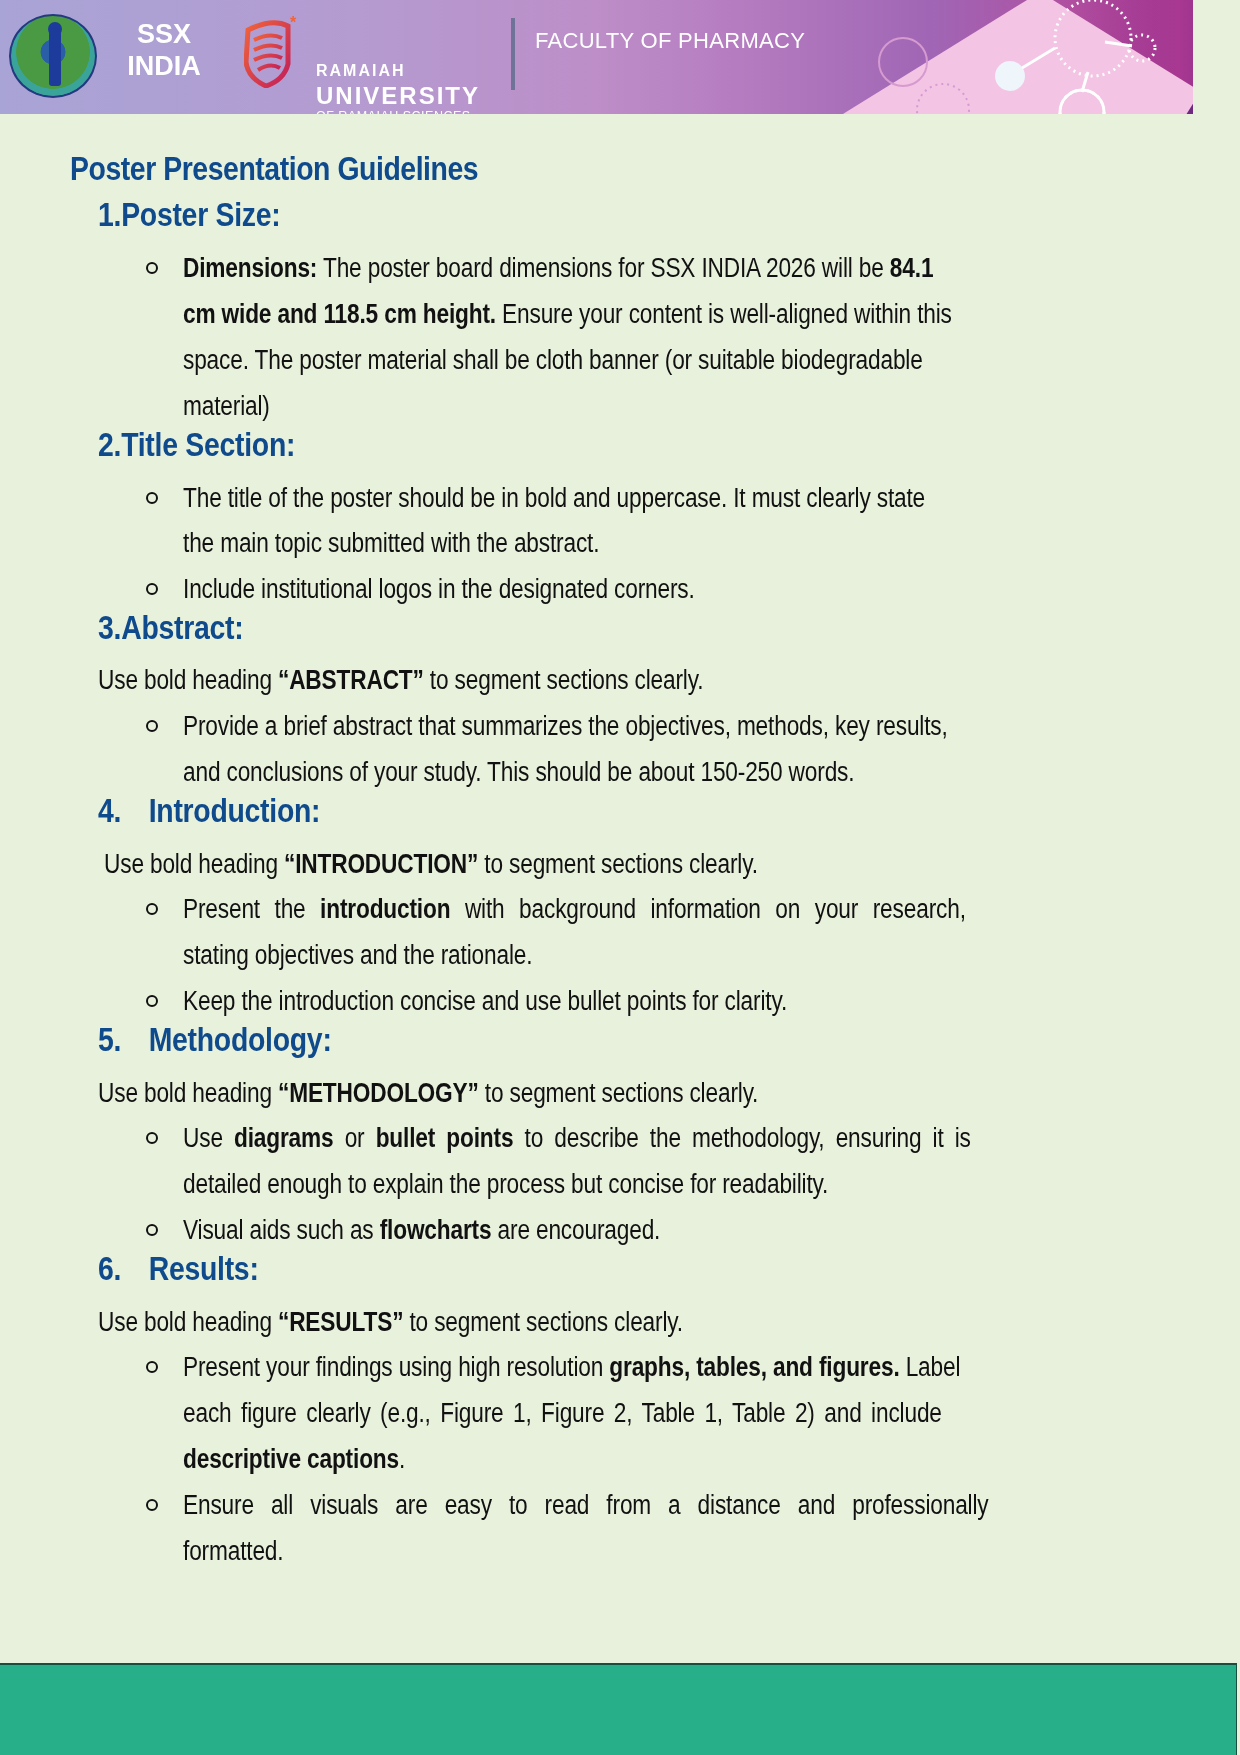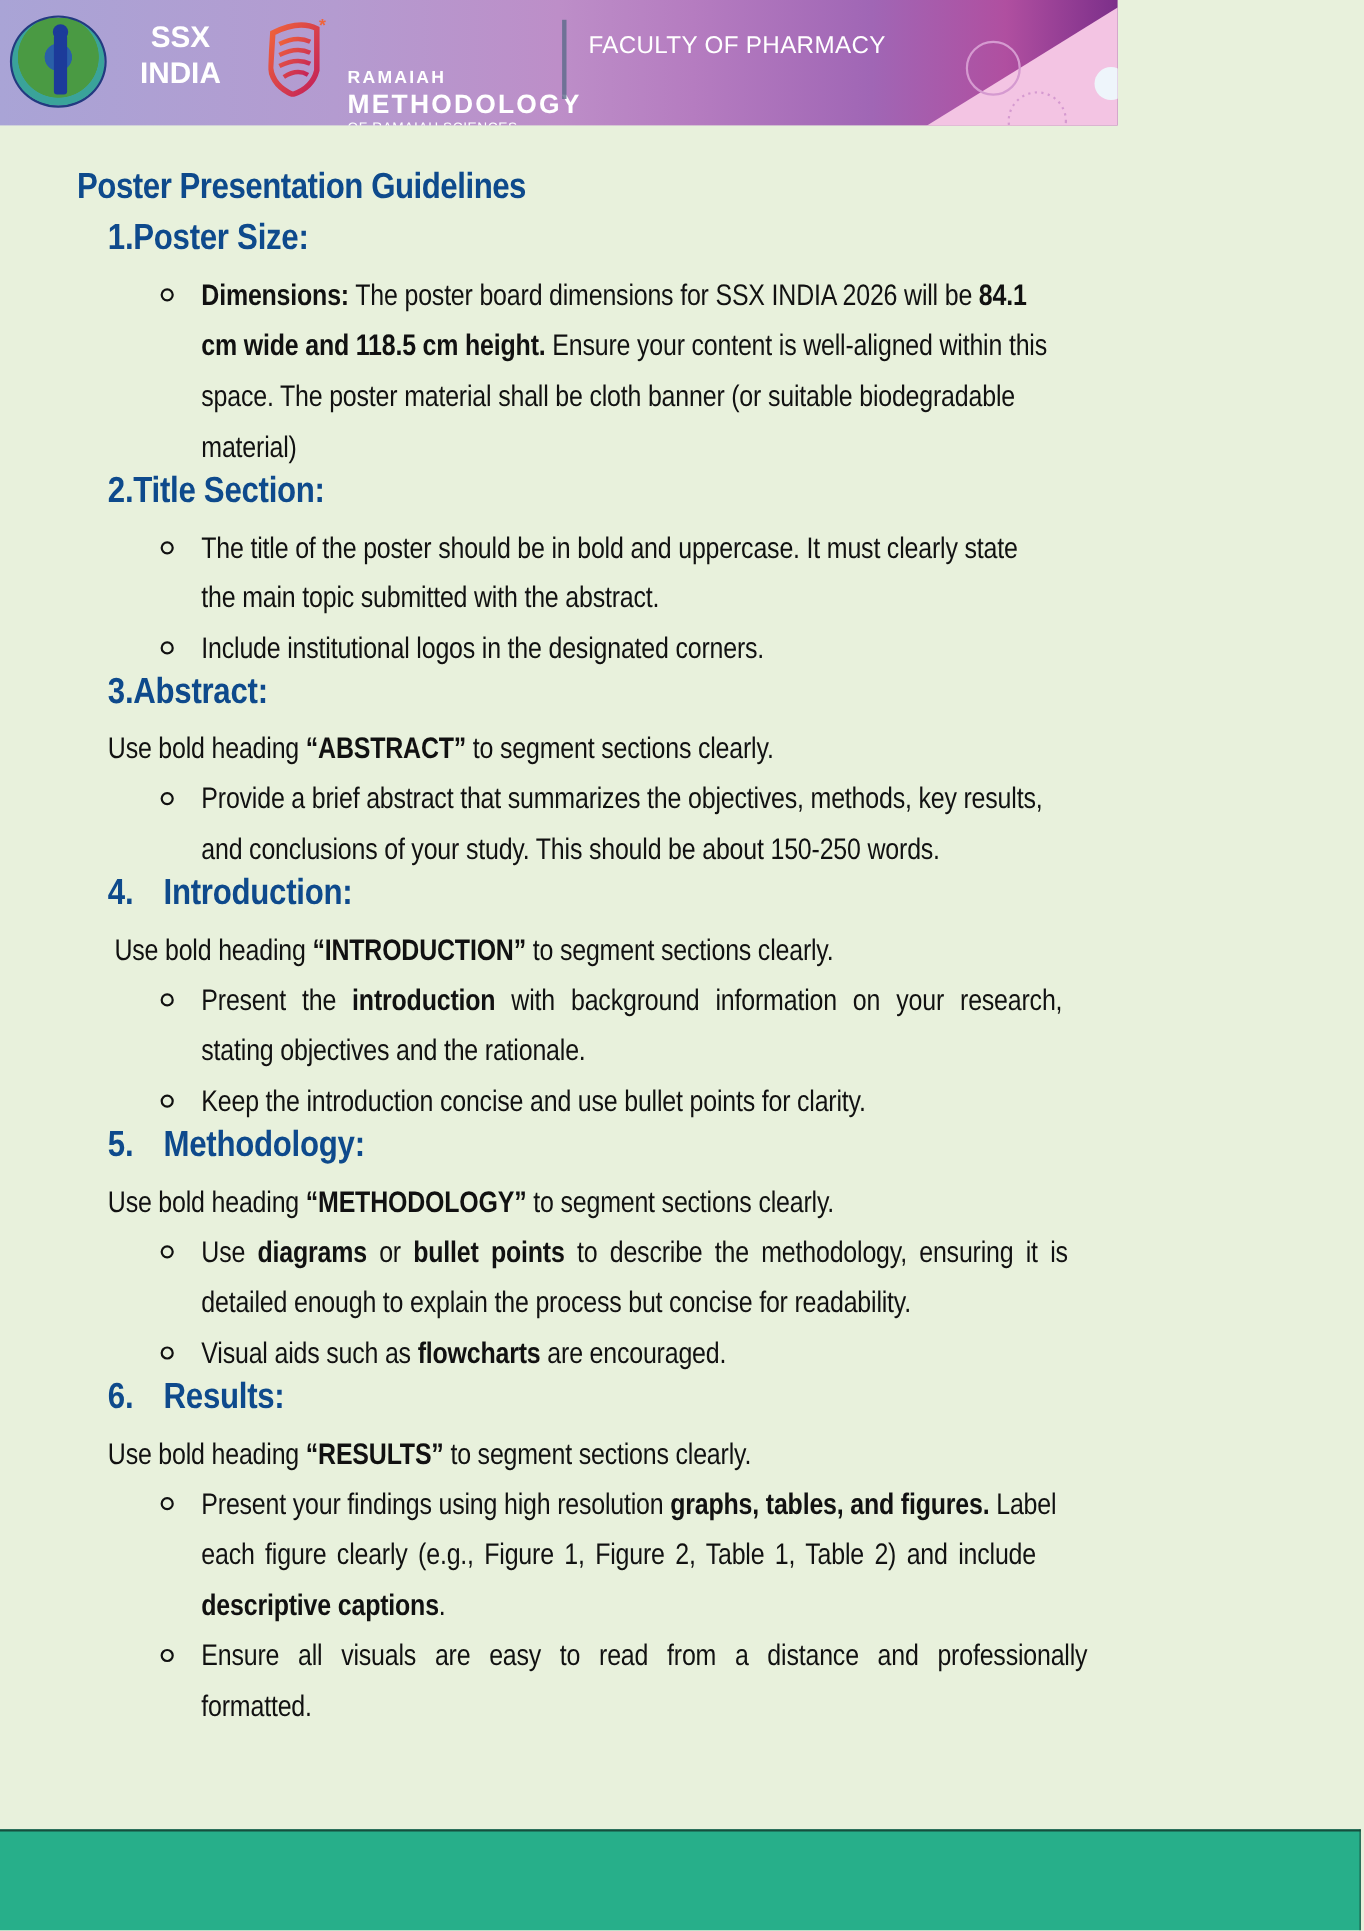--- a/index.html
+++ b/index.html
@@ -5,21 +5,21 @@
   * { box-sizing: border-box; margin: 0; padding: 0; }
   html, body { width: 1240px; height: 1755px; overflow: hidden; }
   body {
     background: #e8f1dc;
     font-family: "Liberation Sans", "DejaVu Sans", sans-serif;
     color: #111;
     position: relative;
   }
   
   .banner {
-    position: absolute; left: 0; top: 0; width: 1016px; height: 114px;
+    position: absolute; left: 0; top: 0; width: 1193px; height: 114px;
     background: linear-gradient(90deg, #a9a4d6 0%, #b49bd0 30%, #bd8ec8 50%, #b57cc0 62%, #a066b5 78%, #b04fa0 90%, #7c2f8a 100%);
     overflow: hidden;
   }
   .banner .tri-pink {
     position: absolute; left: 842px; top: -10px; width: 0; height: 0;
     border-left: 200px solid transparent; border-right: 200px solid transparent;
     border-bottom: 135px solid #f2c3e2;
   }
   .banner .tri-pink {
     border: none; width: 420px; height: 130px; left: 830px; top: -8px;
@@ -137,21 +137,21 @@
         <stop offset="0" stop-color="#f0643a"></stop>
         <stop offset="1" stop-color="#c21f5a"></stop>
       </linearGradient>
     </defs>
     <path d="M4 14 Q28 2 44 10 L44 48 Q40 64 22 70 Q4 62 2 46 Z" fill="none" stroke="url(#rug)" stroke-width="5"></path>
     <path d="M10 24 Q26 16 38 22 M10 34 Q26 26 38 32 M10 44 Q26 36 38 42 M14 54 Q26 46 36 52" fill="none" stroke="url(#rug)" stroke-width="4"></path>
     <text x="46" y="12" fill="#f0643a" font-size="16" font-weight="bold" font-family="Liberation Sans, sans-serif">*</text>
   </svg>
   <div class="ru-name">
     <span class="l1">RAMAIAH</span>
-    <span class="l2">METHODOLOGY</span>
+    <span class="l2">UNIVERSITY</span>
     <span class="l3">OF RAMAIAH SCIENCES</span>
   </div>
   <div class="divider-v"></div>
   <div class="faculty">FACULTY OF PHARMACY</div>
 </div>
 
 <div class="content">
   <div class="doc-title">Poster Presentation Guidelines</div>
 
   <div class="sec-head" style="top:196px;">

